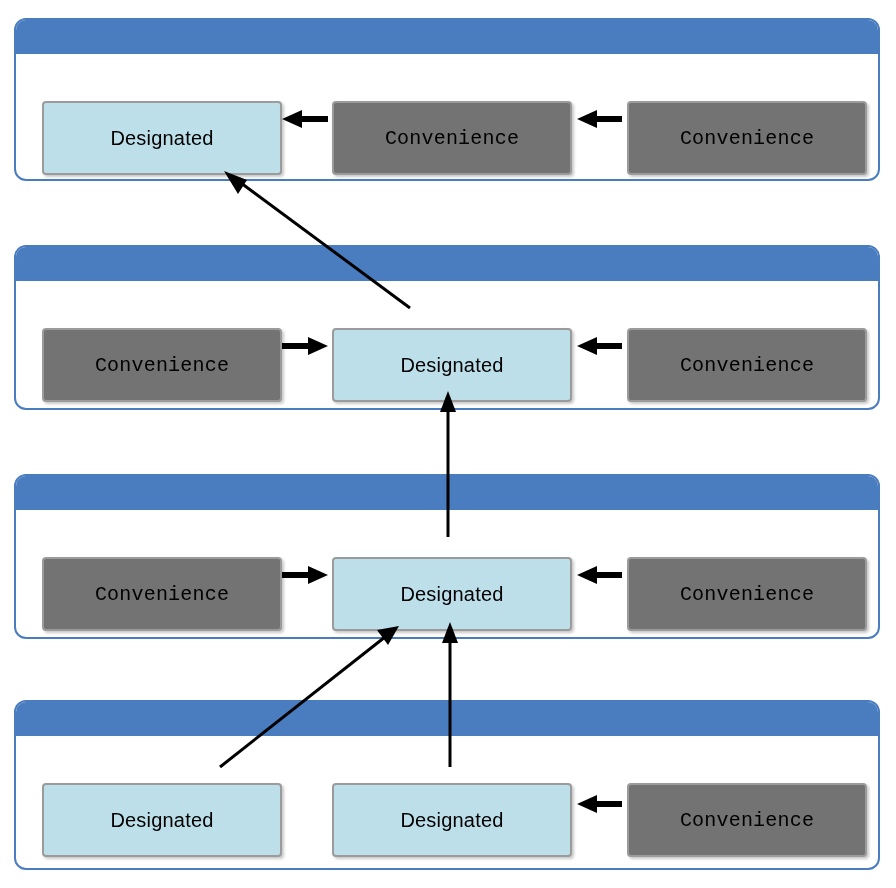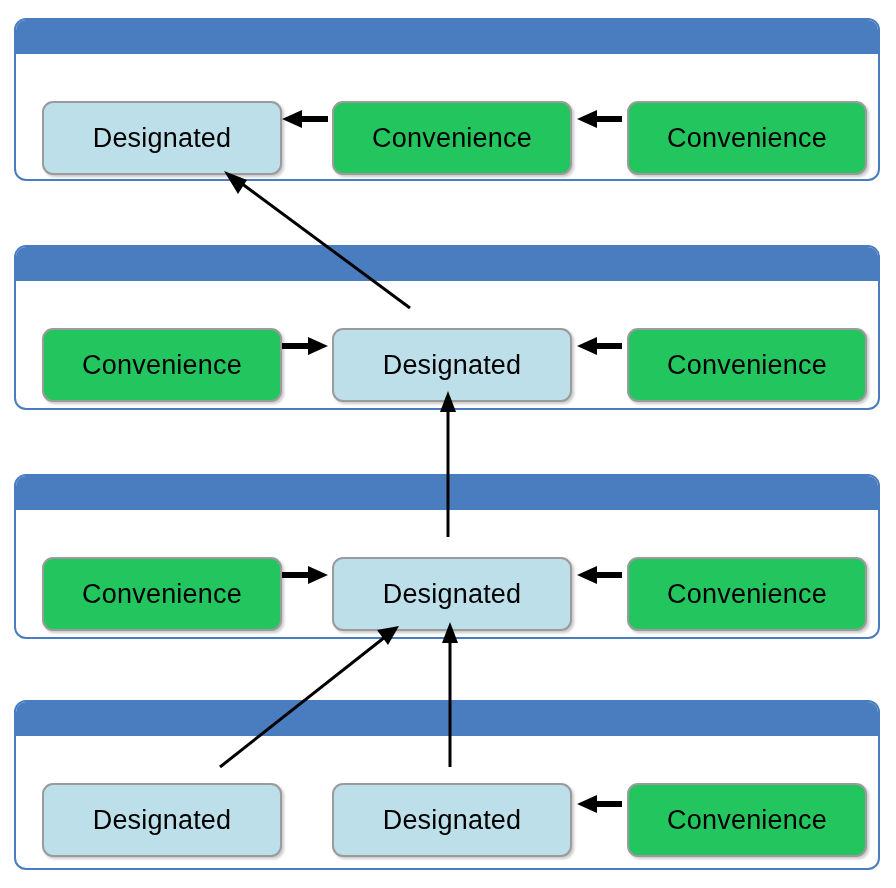--- a/index.html
+++ b/index.html
@@ -50,31 +50,31 @@
     bottom: 0;
   }
 
   
   .node {
     position: absolute;
     box-sizing: border-box;
     height: 74px;
     width: 240px;
     border: 2px solid #9b9b9b;
-    border-radius: 11px;
+    border-radius: 4px;
     display: flex;
     align-items: center;
     justify-content: center;
-    font-size: 27px;
+    font-size: 20px;
     color: #000000;
     box-shadow: 2px 2px 3px rgba(0,0,0,0.22);
     letter-spacing: 0.2px;
   }
   .node.designated { background: #bddfe9; }
-  .node.convenience { background: #22c55e; }
+  .node.convenience { background: #737373; font-family: Liberation Mono, monospace; }
 
   .col-1 { left: 26px; }
   .col-2 { left: 316px; }
   .col-3 { left: 611px; }
 
   .node-row { top: 47px; }
 
   
   #arrows {
     position: absolute;

